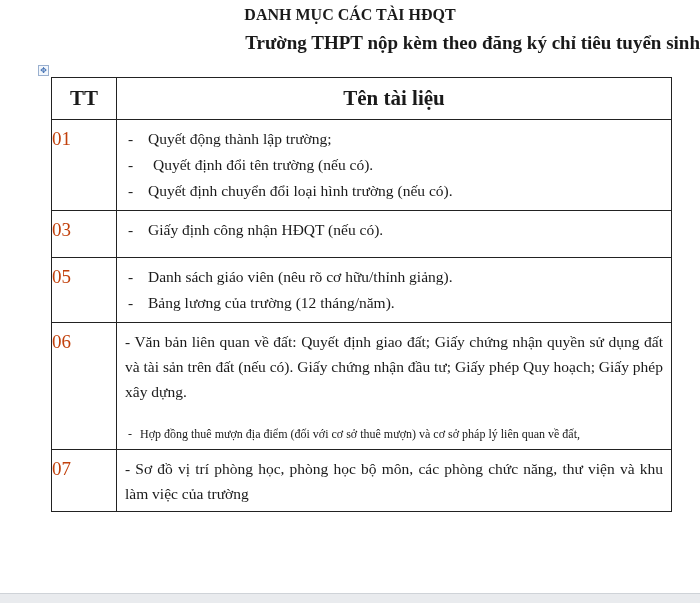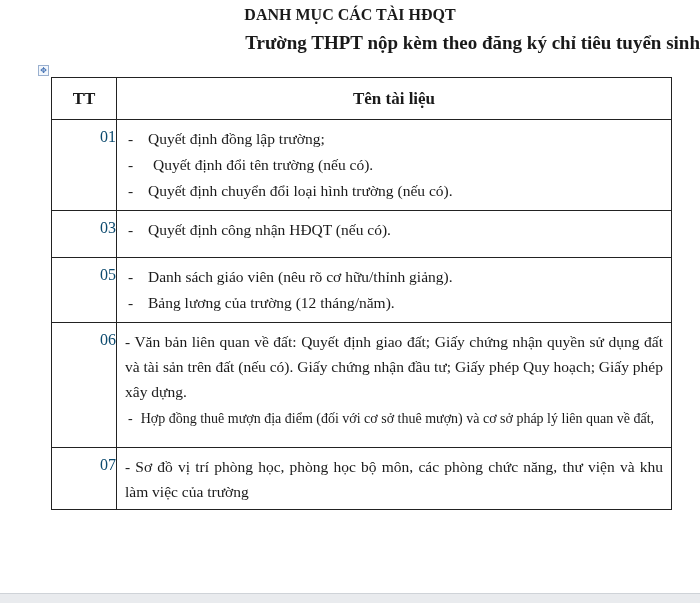--- a/index.html
+++ b/index.html
@@ -60,29 +60,29 @@
     table.docs td, table.docs th {
       border: 1.5px solid #222;
       vertical-align: top;
       padding: 0;
     }
     col.c-tt { width: 65px; }
     col.c-name { width: 555px; }
     th {
       height: 41px;
       font-weight: bold;
-      font-size: 17px;
+      font-size: 21px;
       text-align: center;
       vertical-align: middle !important;
     }
     td.tt {
-      text-align: right;
-      font-size: 16px;
+      text-align: left;
+      font-size: 19px;
       padding-top: 8px !important;
-      color: #0c4a6e;
+      color: #c2410c;
     }
     td.name {
       font-size: 15.5px;
       padding: 6px 8px 4px 8px !important;
     }
     .item {
       position: relative;
       padding-left: 23px;
       line-height: 26px;
       white-space: nowrap;
@@ -92,23 +92,23 @@
       left: 3px;
       top: 0;
     }
     .item.extra-indent .txt { padding-left: 5px; }
     .para {
       line-height: 25px;
       text-align: justify;
       white-space: normal;
     }
     .para.small {
-      font-size: 14px;
+      font-size: 12px;
       line-height: 21px;
-      margin-top: 4px;
+      margin-top: 20px;
     }
     .para.small .lead { padding-left: 3px; padding-right: 8px; }
     .bottom-bar {
       position: absolute;
       left: 0;
       top: 593px;
       width: 700px;
       height: 10px;
       background: #e9ebee;
       border-top: 1px solid #cfd3d8;
@@ -137,29 +137,29 @@
   <thead>
     <tr>
       <th>TT</th>
       <th>Tên tài liệu</th>
     </tr>
   </thead>
   <tbody>
     <tr class="r01">
       <td class="tt">01</td>
       <td class="name">
-        <div class="item"><span class="dash">-</span><span class="txt">Quyết định đồng lập trường;</span></div>
+        <div class="item"><span class="dash">-</span><span class="txt">Quyết động thành lập trường;</span></div>
         <div class="item extra-indent"><span class="dash">-</span><span class="txt">Quyết định đổi tên trường (nếu có).</span></div>
         <div class="item"><span class="dash">-</span><span class="txt">Quyết định chuyển đổi loại hình trường (nếu có).</span></div>
       </td>
     </tr>
     <tr class="r03">
       <td class="tt">03</td>
       <td class="name">
-        <div class="item"><span class="dash">-</span><span class="txt">Quyết định công nhận HĐQT (nếu có).</span></div>
+        <div class="item"><span class="dash">-</span><span class="txt">Giấy định công nhận HĐQT (nếu có).</span></div>
       </td>
     </tr>
     <tr class="r05">
       <td class="tt">05</td>
       <td class="name">
         <div class="item"><span class="dash">-</span><span class="txt">Danh sách giáo viên (nêu rõ cơ hữu/thỉnh giảng).</span></div>
         <div class="item"><span class="dash">-</span><span class="txt">Bảng lương của trường (12 tháng/năm).</span></div>
       </td>
     </tr>
     <tr class="r06">

